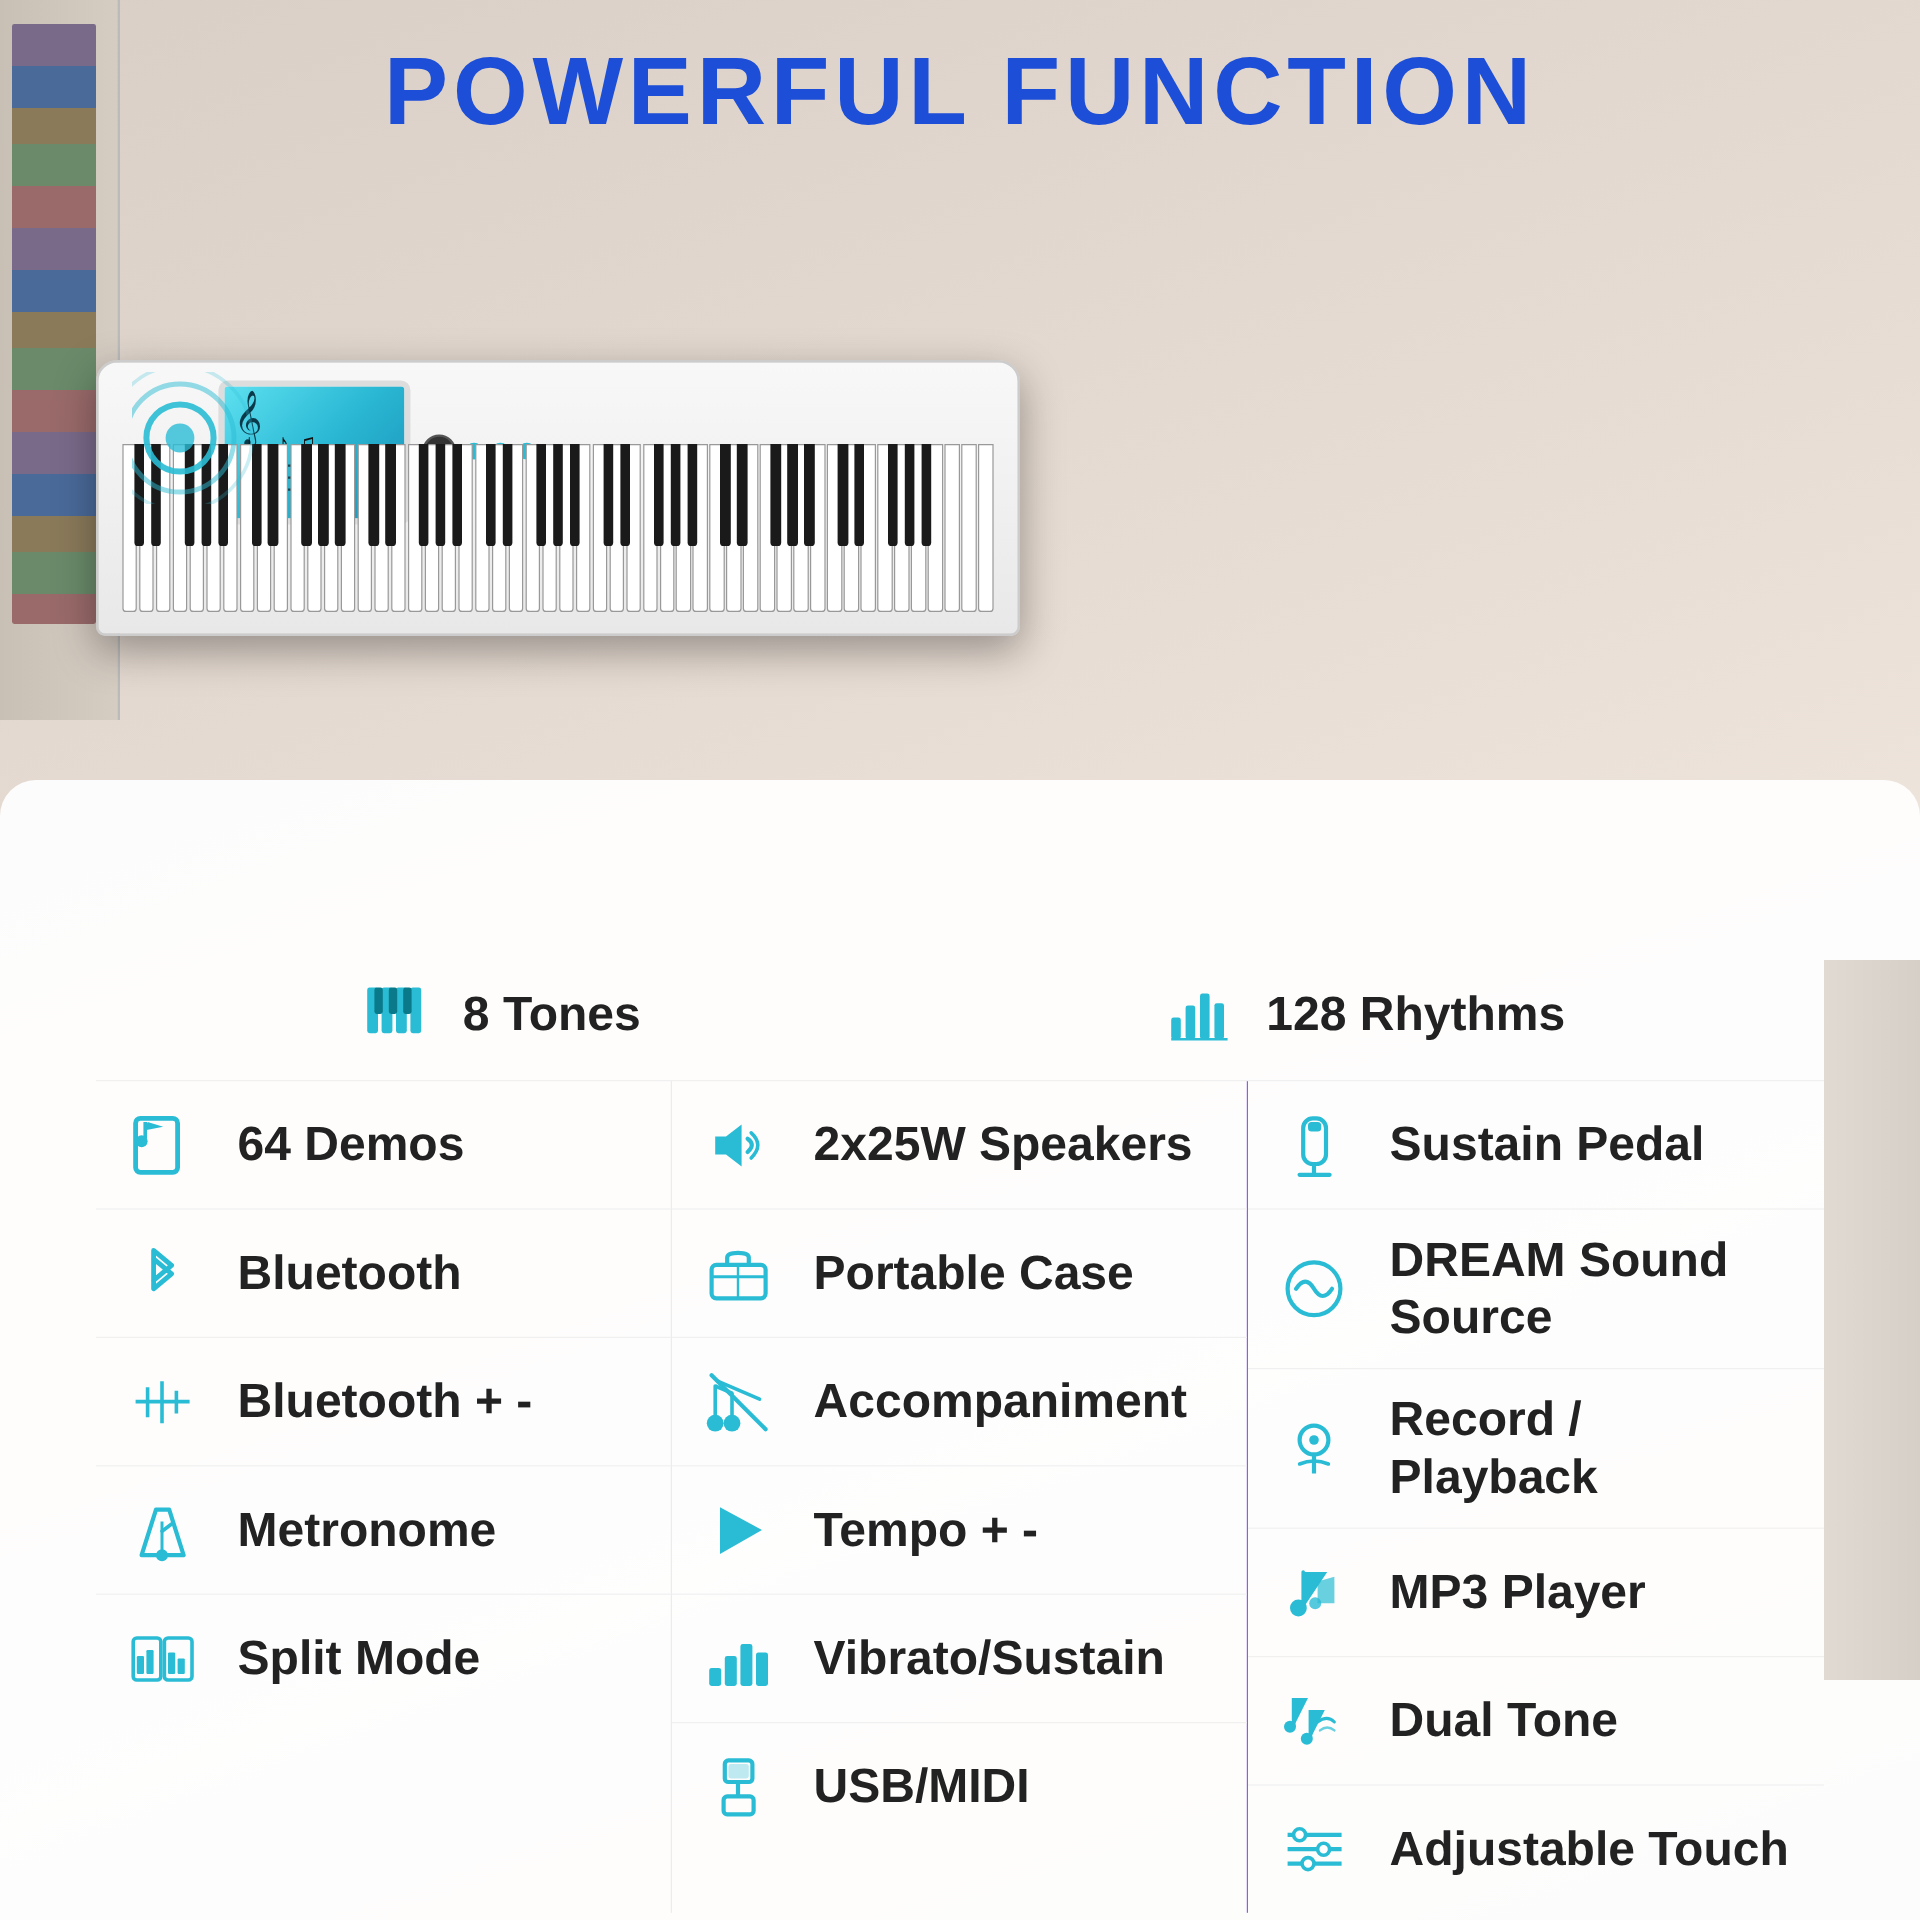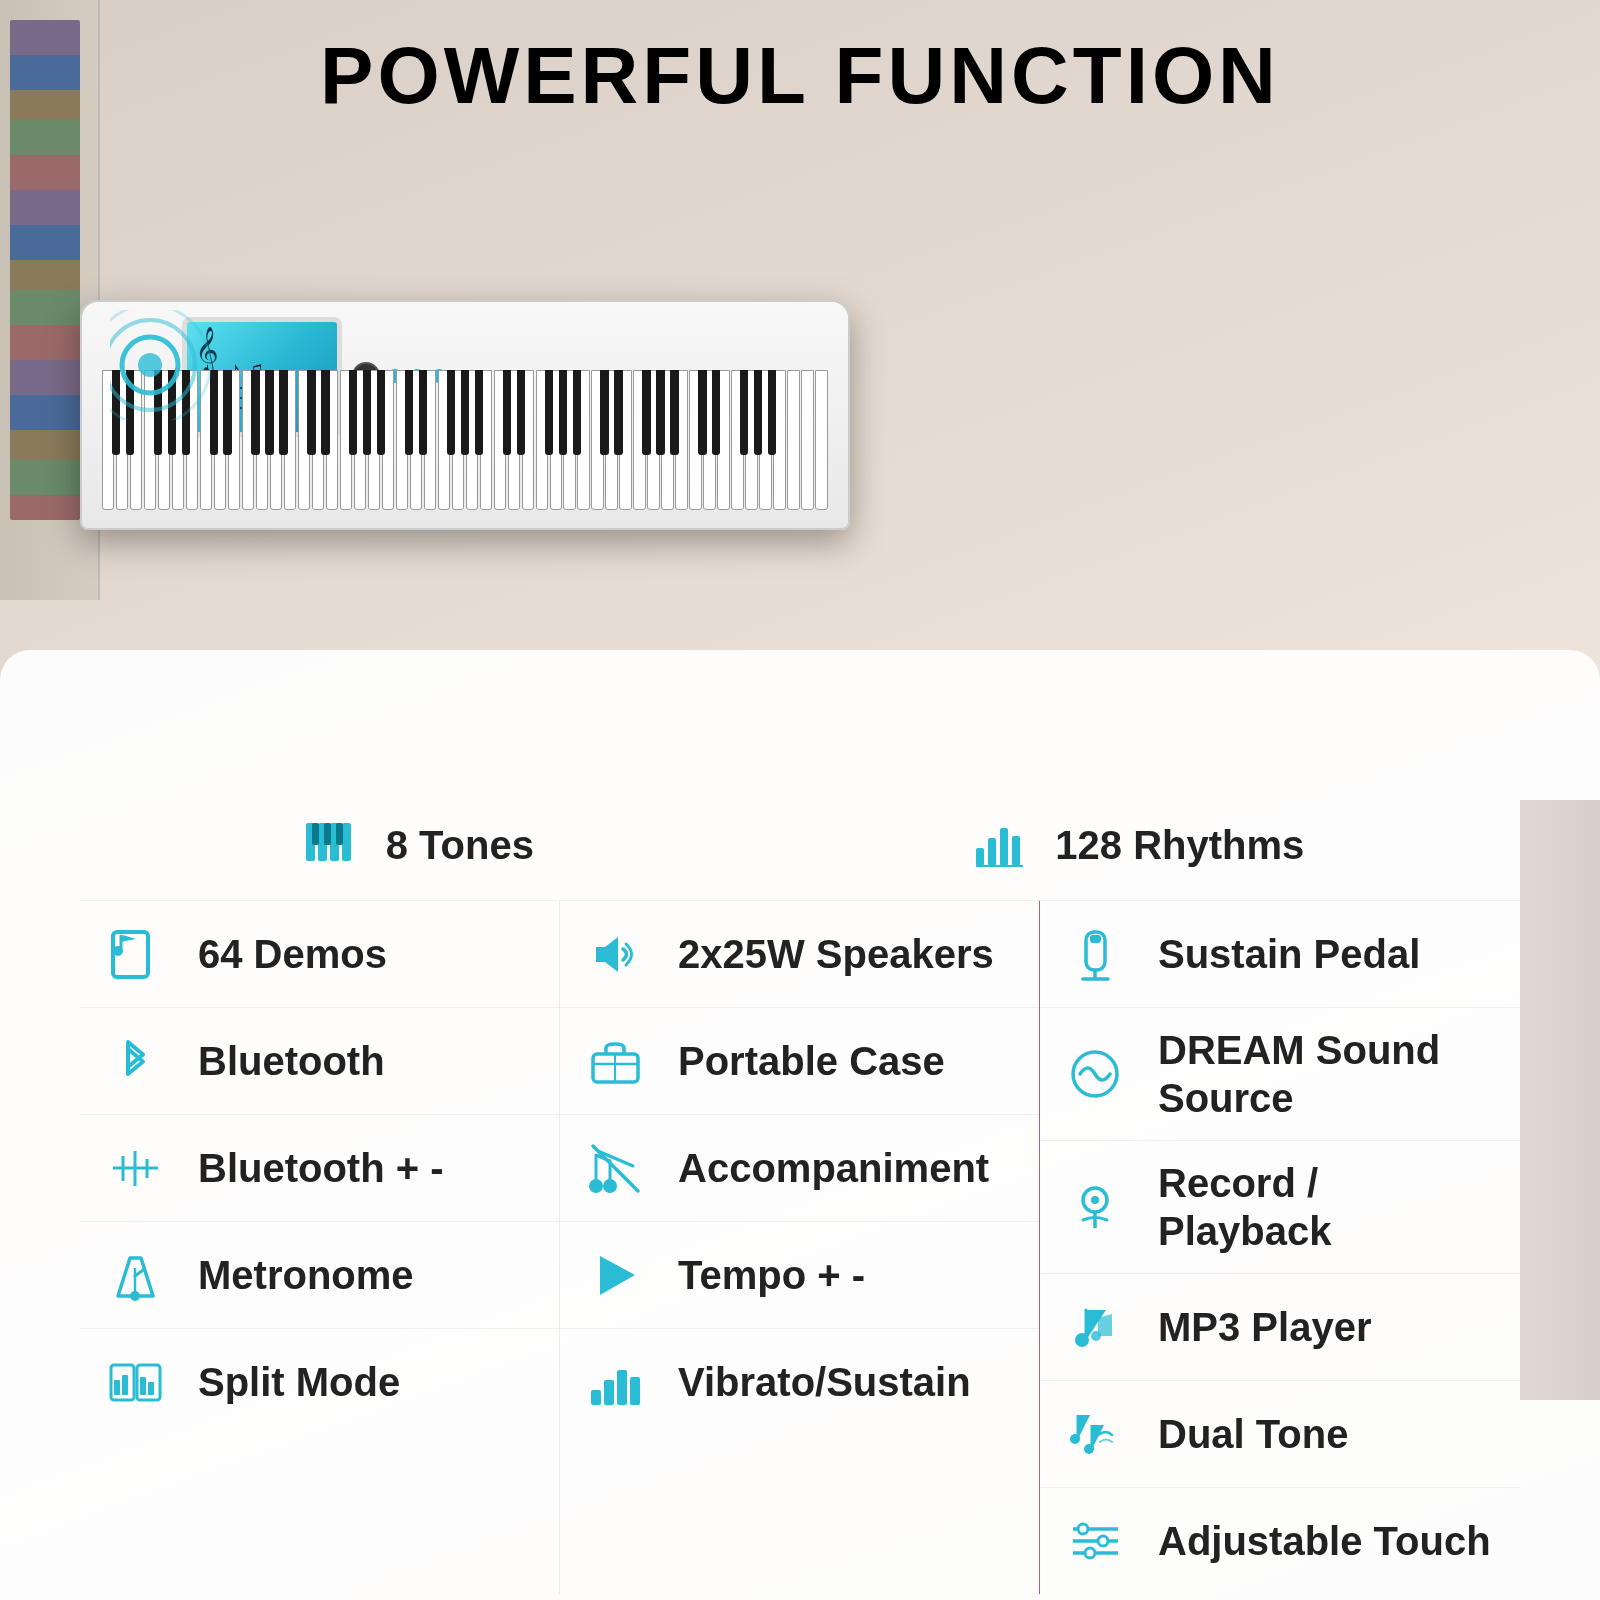--- a/index.html
+++ b/index.html
@@ -60,21 +60,21 @@
     .title-area {
       position: absolute;
       top: 30px;
       left: 0;
       right: 0;
       text-align: center;
     }
     .main-title {
       font-size: 80px;
       font-weight: 900;
-      color: #000000;
+      color: #1d4ed8;
       letter-spacing: 4px;
       text-transform: uppercase;
     }
 
     
     .keyboard-area {
       position: absolute;
       top: 130px;
       left: 80px;
       width: 800px;
@@ -431,20 +431,31 @@
             <svg viewBox="0 0 55 55" xmlns="http://www.w3.org/2000/svg">
               <rect x="3" y="35" width="10" height="15" rx="2" fill="#2abcd4"></rect>
               <rect x="16" y="25" width="10" height="25" rx="2" fill="#2abcd4"></rect>
               <rect x="29" y="15" width="10" height="35" rx="2" fill="#2abcd4"></rect>
               <rect x="42" y="22" width="10" height="28" rx="2" fill="#2abcd4"></rect>
             </svg>
           </div>
           <span class="feature-label">Vibrato/Sustain</span>
         </div>
 
+        <div class="feature-item no-border">
+          <div class="feature-icon">
+            <svg viewBox="0 0 55 55" xmlns="http://www.w3.org/2000/svg">
+              <rect x="16" y="5" width="23" height="18" rx="3" fill="none" stroke="#2abcd4" stroke-width="3.5"></rect>
+              <rect x="19" y="8" width="17" height="12" rx="2" fill="#2abcd4" opacity="0.3"></rect>
+              <line x1="27" y1="23" x2="27" y2="35" stroke="#2abcd4" stroke-width="3.5"></line>
+              <rect x="15" y="35" width="25" height="15" rx="3" fill="none" stroke="#2abcd4" stroke-width="3.5"></rect>
+            </svg>
+          </div>
+          <span class="feature-label">USB/MIDI</span>
+        </div>
       </div>
 
       <div>
 
         <div class="feature-item">
           <div class="feature-icon">
             <svg viewBox="0 0 55 55" xmlns="http://www.w3.org/2000/svg">
               <rect x="18" y="5" width="19" height="38" rx="8" fill="none" stroke="#2abcd4" stroke-width="3.5"></rect>
               <rect x="22" y="8" width="11" height="8" rx="3" fill="#2abcd4"></rect>
               <line x1="27" y1="43" x2="27" y2="52" stroke="#2abcd4" stroke-width="3.5"></line>

